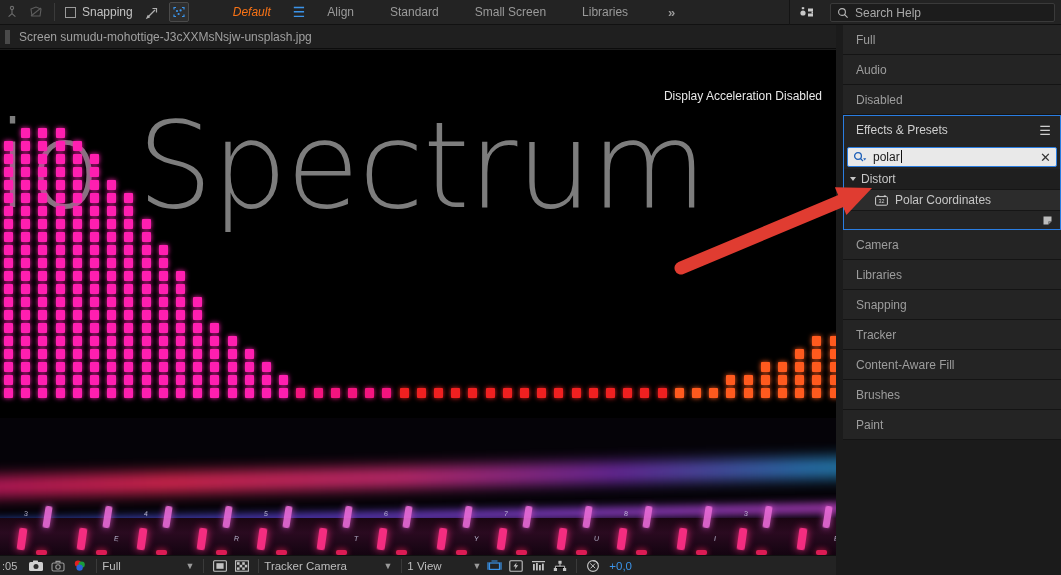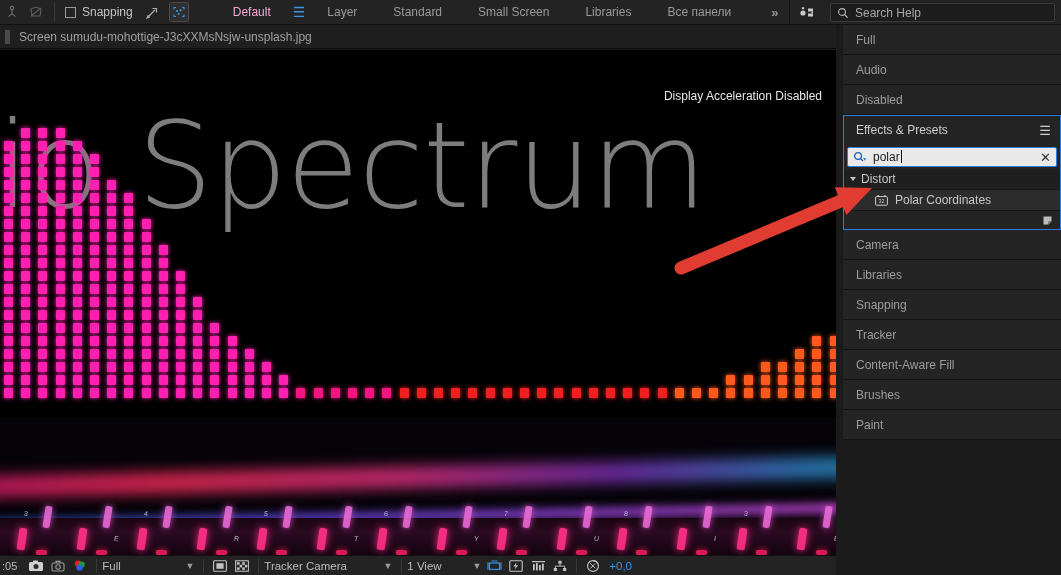--- a/index.html
+++ b/index.html
@@ -19,21 +19,21 @@
     border-bottom:1px solid #111;
   }
   .tb-icon{width:24px;height:24px;display:flex;align-items:center;justify-content:center;}
   .tb-sep{width:1px;height:18px;background:#3a3a3a;margin:0 6px;}
   .snap-box{width:11px;height:11px;border:1px solid #9a9a9a;background:transparent;display:inline-block;}
   .snap-wrap{display:flex;align-items:center;gap:6px;margin-left:4px;color:#c2c2c2;font-size:12px;}
   .tb-btn-active{width:20px;height:20px;border:1px solid #4a4a4a;background:#2e2e2e;border-radius:2px;
                  display:flex;align-items:center;justify-content:center;margin-left:4px;}
   .ws-tabs{display:flex;align-items:center;margin-left:26px;height:25px;}
   .ws-tab{padding:0 18px;height:25px;line-height:25px;color:#9a9a9a;font-size:12px;white-space:nowrap;}
-  .ws-tab.sel{color:#f9a8d4;}
+  .ws-tab.sel{color:#f97316;font-style:italic;}
   .ws-menu{padding:0 4px;color:#3b93e8;font-size:14px;line-height:25px;}
   .chev2{margin-left:14px;color:#9a9a9a;font-size:13px;font-weight:bold;letter-spacing:-1px;padding:0 8px;}
   .tb-right{position:absolute;right:0;top:0;height:25px;display:flex;align-items:center;}
   .tb-vsep{width:1px;height:25px;background:#141414;}
   .search-help{
     width:225px;height:19px;background:#1c1c1c;border:1px solid #3a3a3a;border-radius:2px;
     display:flex;align-items:center;gap:6px;padding:0 6px;margin:0 6px 0 8px;color:#a8a8a8;font-size:12px;
   }
 
   
@@ -162,25 +162,24 @@
         <circle cx="5" cy="6" r="1.1" fill="#3b93e8" stroke="none"></circle>
         <circle cx="8.6" cy="5.4" r="1.1" fill="#3b93e8" stroke="none"></circle>
         <circle cx="6.6" cy="9" r="1.1" fill="#3b93e8" stroke="none"></circle>
           </g>
         </svg>
     </div>
 
     <div class="ws-tabs">
       <div class="ws-tab sel">Default</div>
       <div class="ws-menu">☰</div>
-      <div class="ws-tab">Layer</div>
+      <div class="ws-tab">Align</div>
       <div class="ws-tab">Standard</div>
       <div class="ws-tab">Small Screen</div>
       <div class="ws-tab">Libraries</div>
-      <div class="ws-tab">Все панели</div>
       <div class="chev2">»</div>
     </div>
 
     <div class="tb-right">
       <div class="tb-vsep"></div>
       <div class="tb-icon" style="margin:0 4px">
         <svg width="17" height="14" viewBox="0 0 17 14">
             <g fill="#c9c9c9">
           <circle cx="5" cy="7" r="2.6"></circle>
               <rect x="3.8" y="1.2" width="2.4" height="2"></rect>

